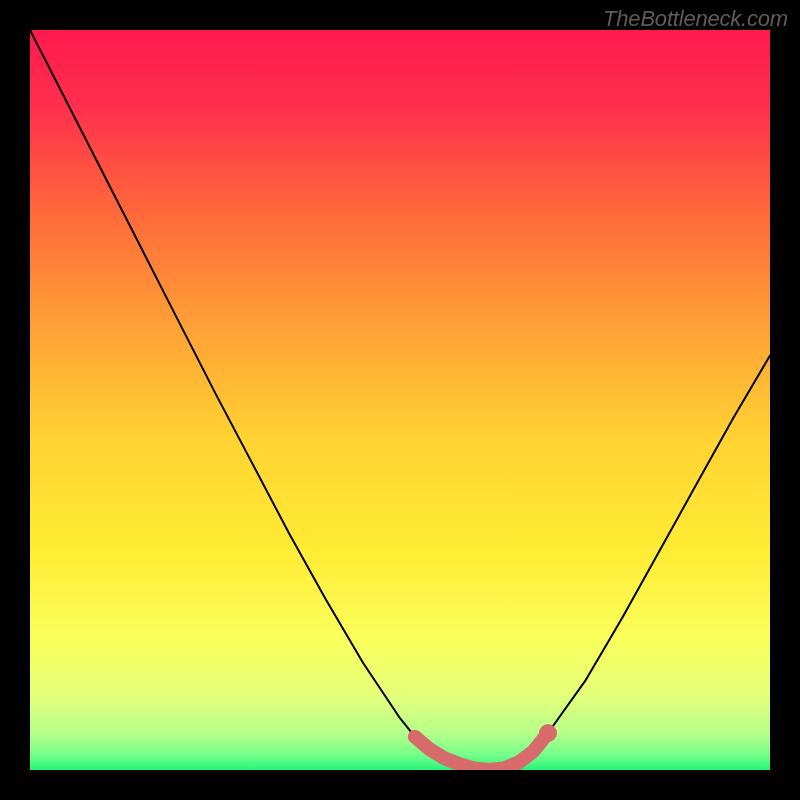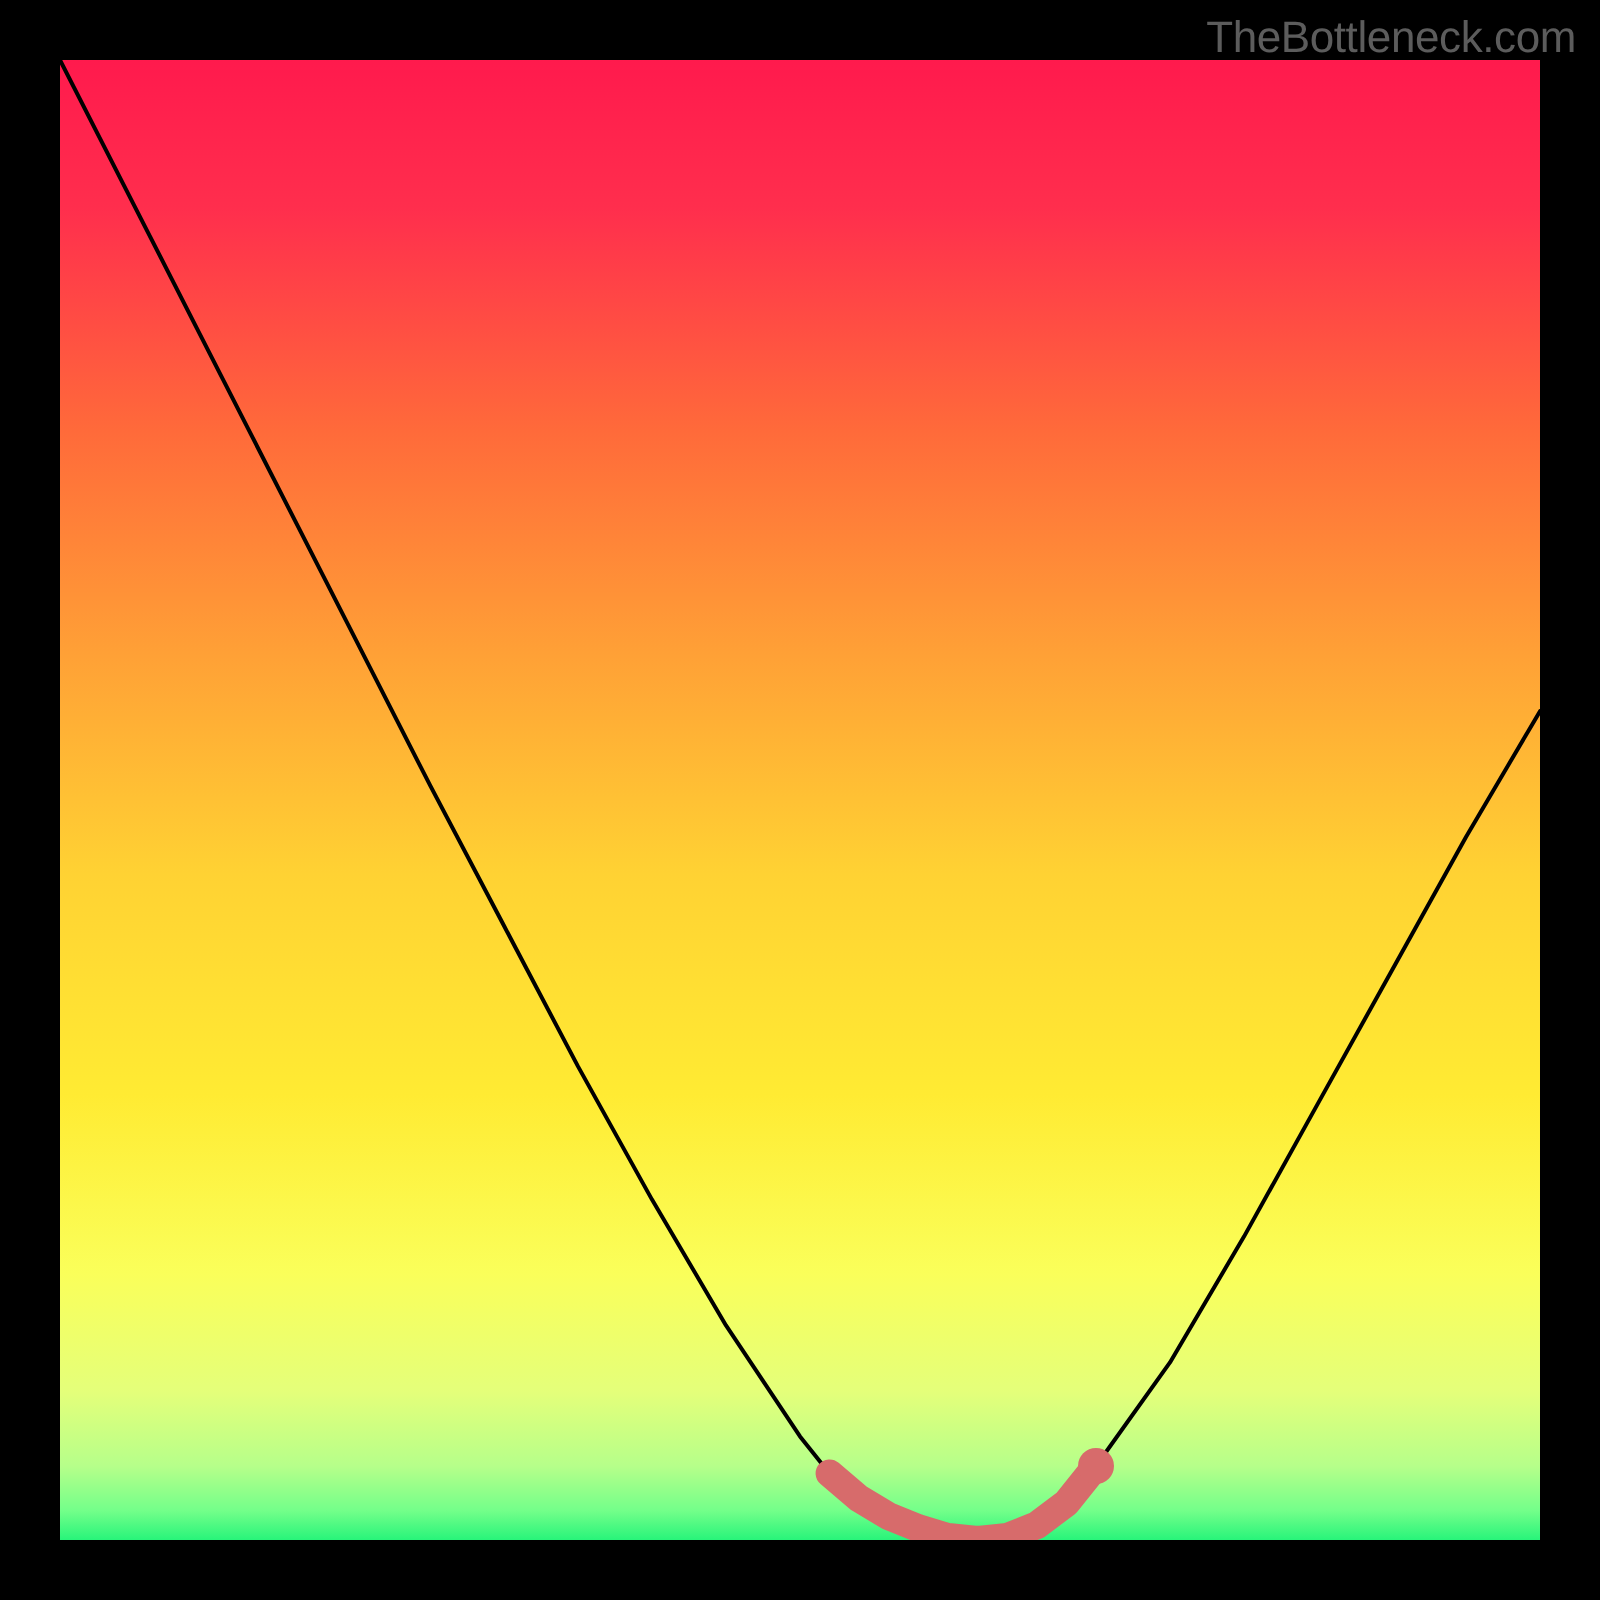--- a/index.html
+++ b/index.html
@@ -36,20 +36,21 @@
   }
   .watermark {
     position: absolute;
     top: 6px;
     right: 12px;
     color: #5c5c5c;
     font-size: 22px;
     font-weight: 400;
     letter-spacing: -0.2px;
     user-select: none;
+    font-style: italic;
   }
 </style>
 </head>
 <body>
 
 <div class="frame">
   <div class="watermark">TheBottleneck.com</div>
   <div class="plot-area">
     <svg class="gradient" viewBox="0 0 740 740" preserveAspectRatio="none">
       <defs>

